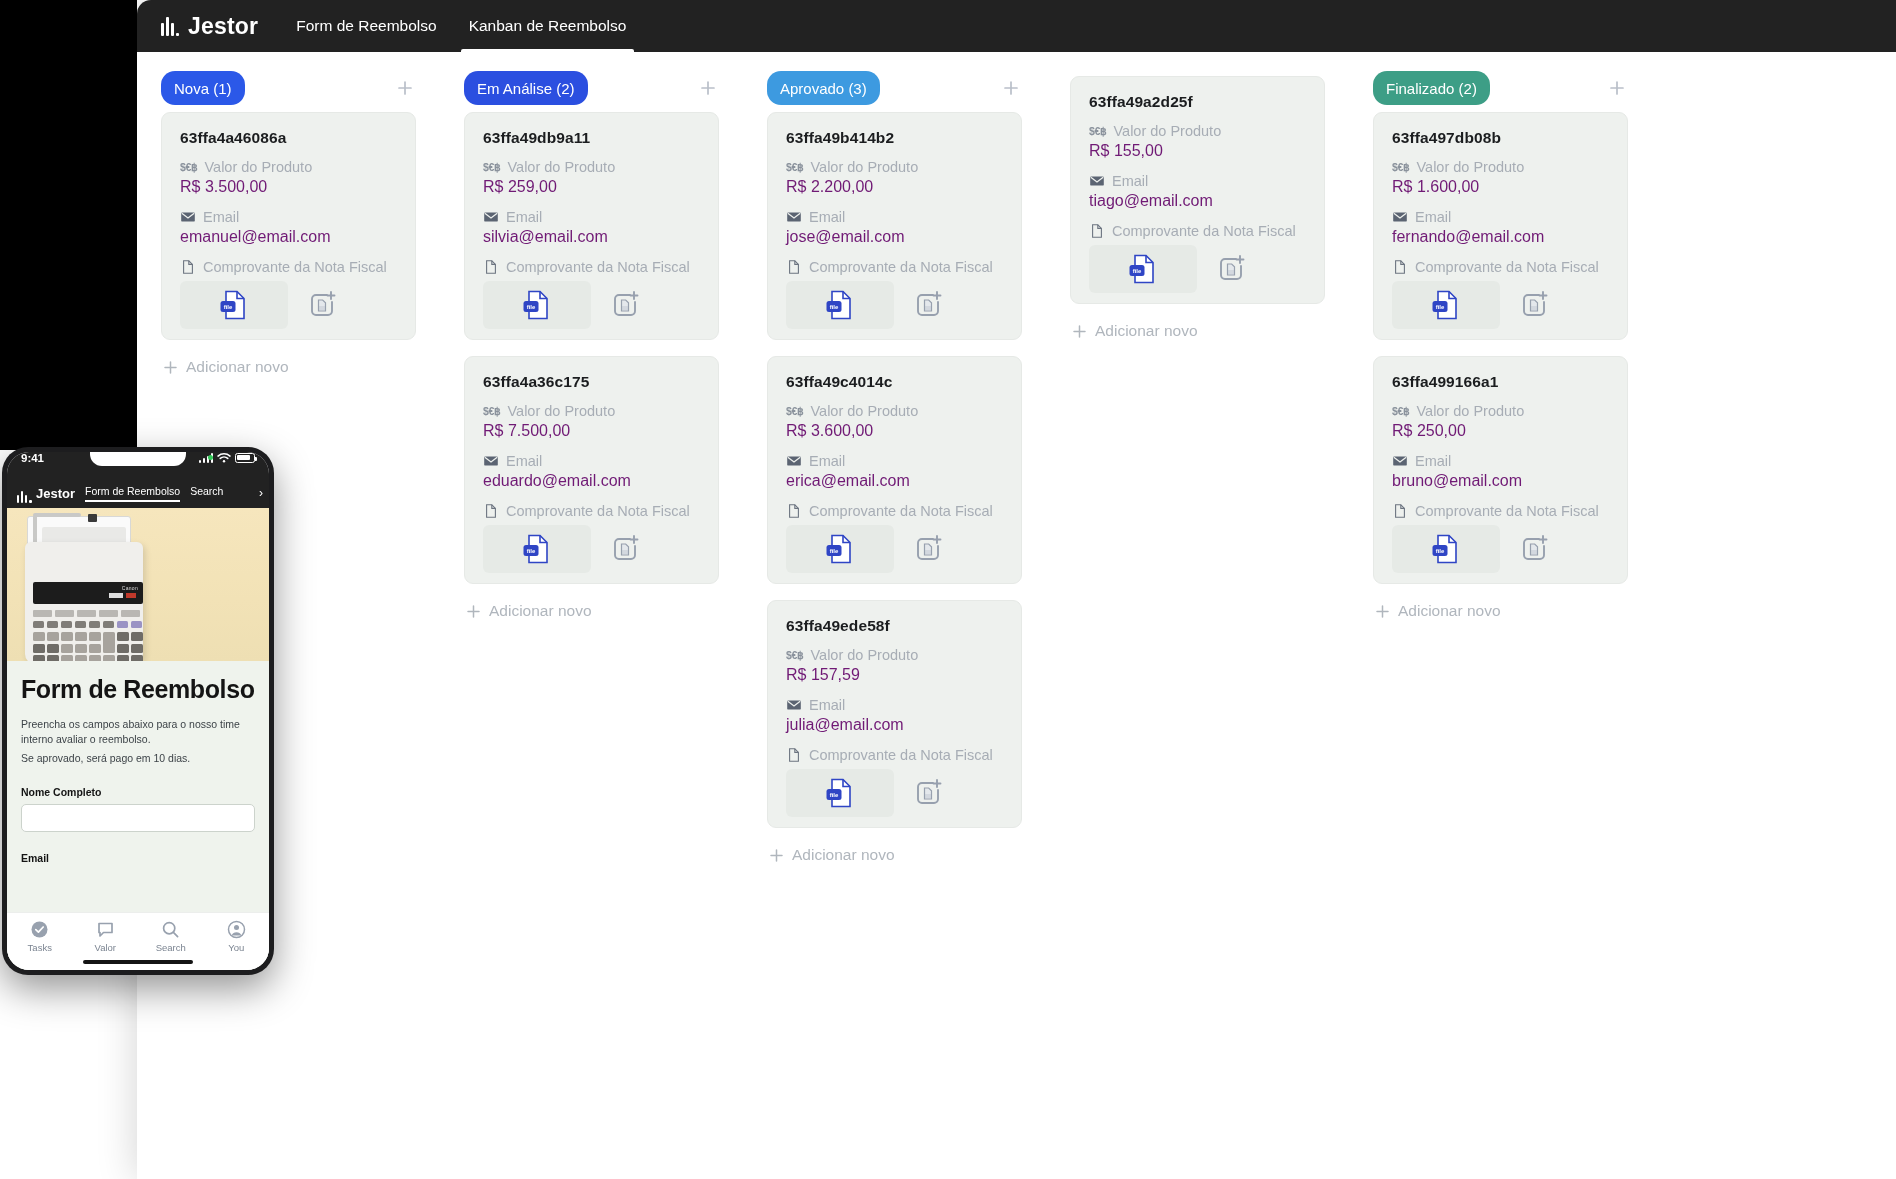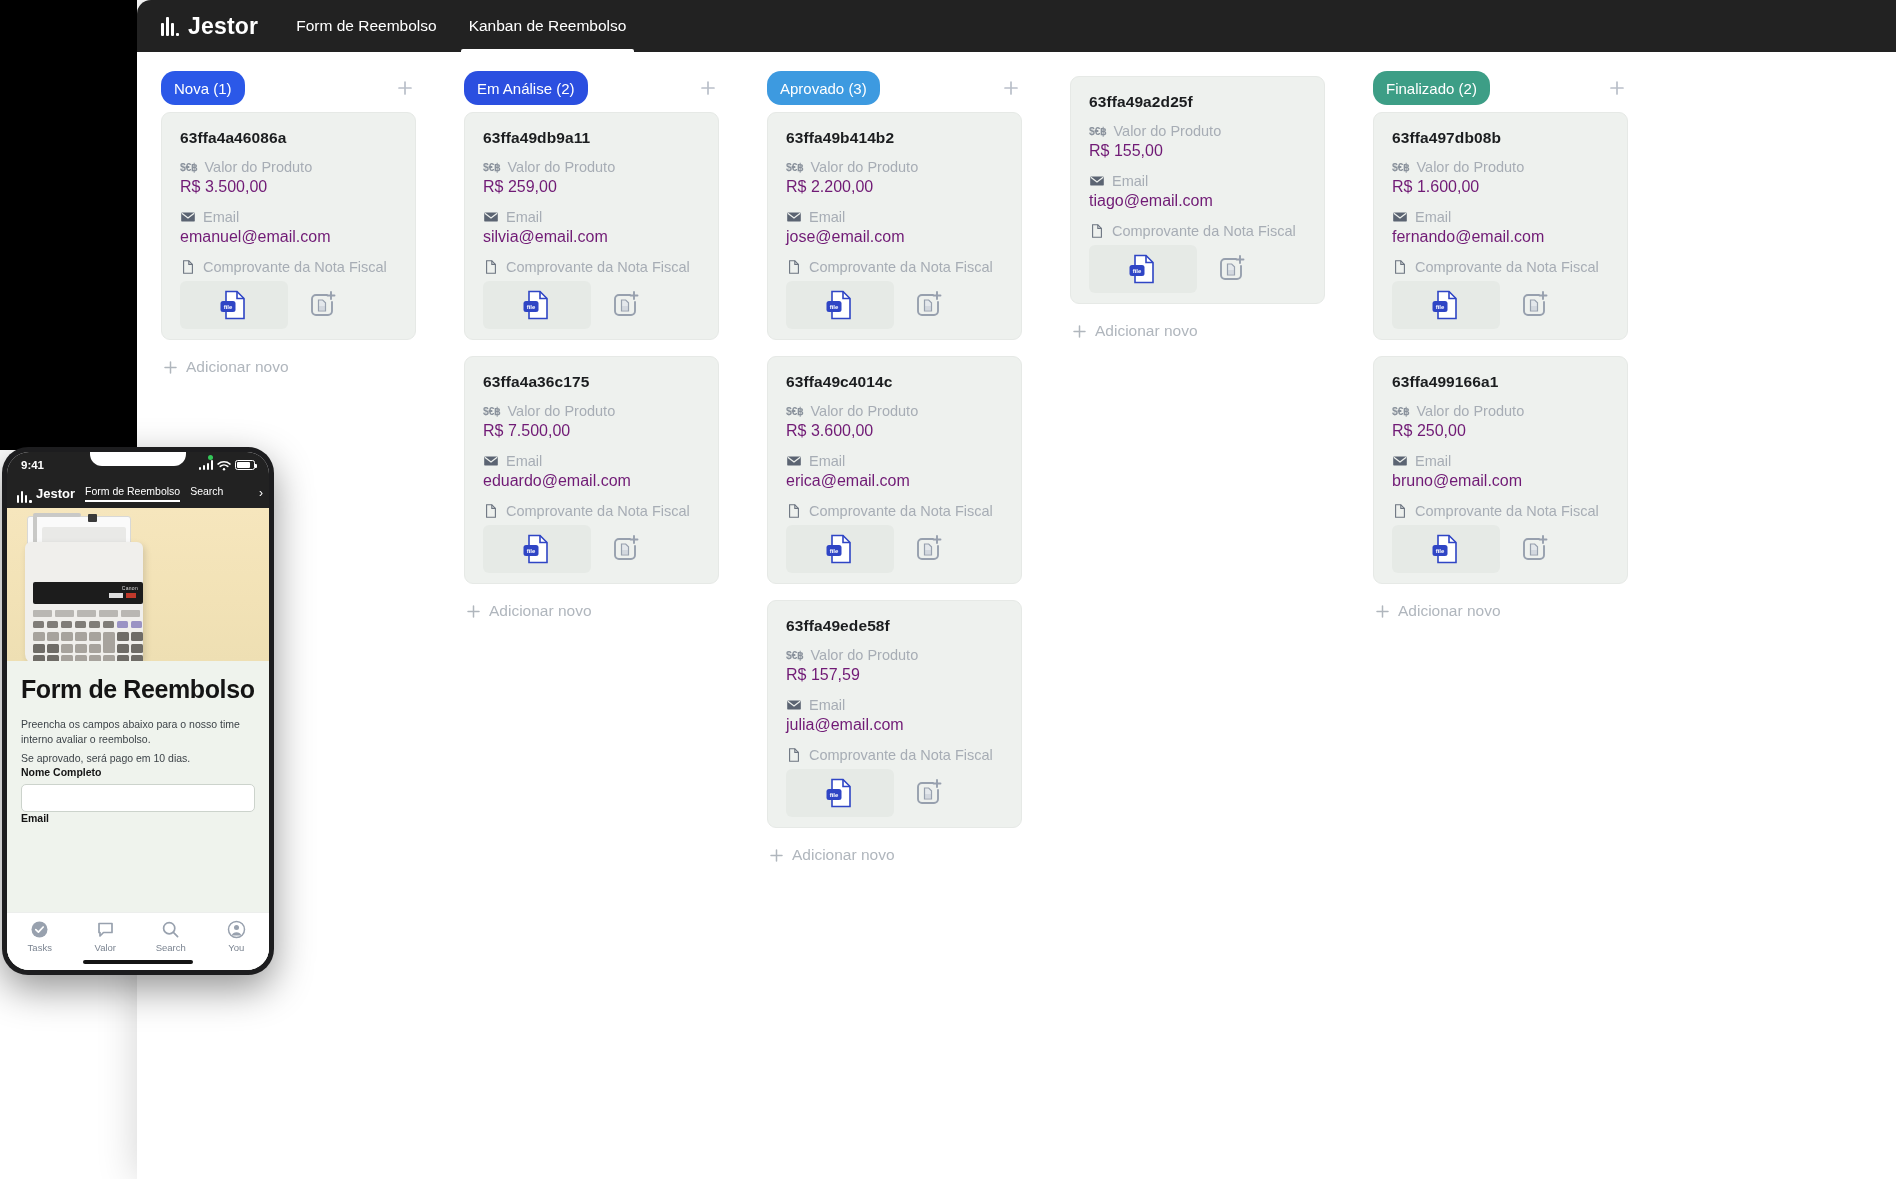--- a/index.html
+++ b/index.html
@@ -125,21 +125,21 @@
     background:#1d1d1f; border-radius: 26px; padding: 5px;
     box-shadow: 0 14px 38px rgba(0,0,0,0.42);
     overflow: hidden;
   }
   .phone-screen {
     width:100%; height:100%; background:#ffffff; border-radius: 22px; overflow:hidden;
     position:relative; display:flex; flex-direction:column;
   }
   .status-bar {
     height: 26px; background:#222222; color:#ffffff;
-    display:flex; align-items:center; justify-content:space-between;
+    display:flex; align-items:flex-start; justify-content:space-between;
     padding: 0 14px; font-size: 11.5px; font-weight:700; position:relative;
   }
   .notch {
     position:absolute; left:50%; transform:translateX(-50%); top:-6px;
     width: 96px; height: 20px; background:#ffffff; border-radius: 0 0 12px 12px;
   }
   .status-right { display:flex; align-items:center; gap: 4px; }
   .bars { display:flex; align-items:flex-end; gap:1.5px; height:10px; }
   .bars i { width:2.5px; background:#ffffff; border-radius:1px; display:block; }
   .b1{height:3px}.b2{height:5px}.b3{height:7px}.b4{height:10px}
@@ -185,21 +185,21 @@
   .calc-keys i { display:block; height:9px; background:#6f6c67; border-radius:1.5px;}
   .calc-keys i.lt { background:#a7a39d; }
   .calc-keys i.tall { grid-row: span 2; height: 20.5px; background:#a7a39d;}
 
   .form-body {
     flex: 1; background:#eff3ed; padding: 14px 14px 0 14px; overflow:hidden; position:relative;
   }
   .form-title { font-size: 25px; font-weight: 700; color:#141414; line-height:1.18; letter-spacing:-0.4px; }
   .form-sub { font-size: 10.5px; color:#3d4348; margin-top: 12px; line-height:1.45; }
   .form-sub2 { font-size: 10.5px; color:#3d4348; margin-top: 4px; line-height:1.45; }
-  .form-flabel { font-size: 10.5px; font-weight:700; color:#141414; margin-bottom:6px; }
+  .form-flabel { font-size: 10.5px; font-weight:700; color:#141414; margin-top: 20px; margin-bottom:6px; }
   .form-input {
     width: 100%; height: 28px; background:#ffffff; border:1px solid #ccd3cc; border-radius: 5px;
   }
   .tabbar {
     position:absolute; left:0; right:0; bottom:0; height: 58px; background:#ffffff;
     display:flex; align-items:flex-start; justify-content:space-around; padding-top: 7px;
     border-top: 1px solid #eceeec;
   }
   .tabitem { display:flex; flex-direction:column; align-items:center; gap:3px; color:#7b8491; cursor:pointer; width:52px;}
   .tabitem span { font-size: 9.5px; }

